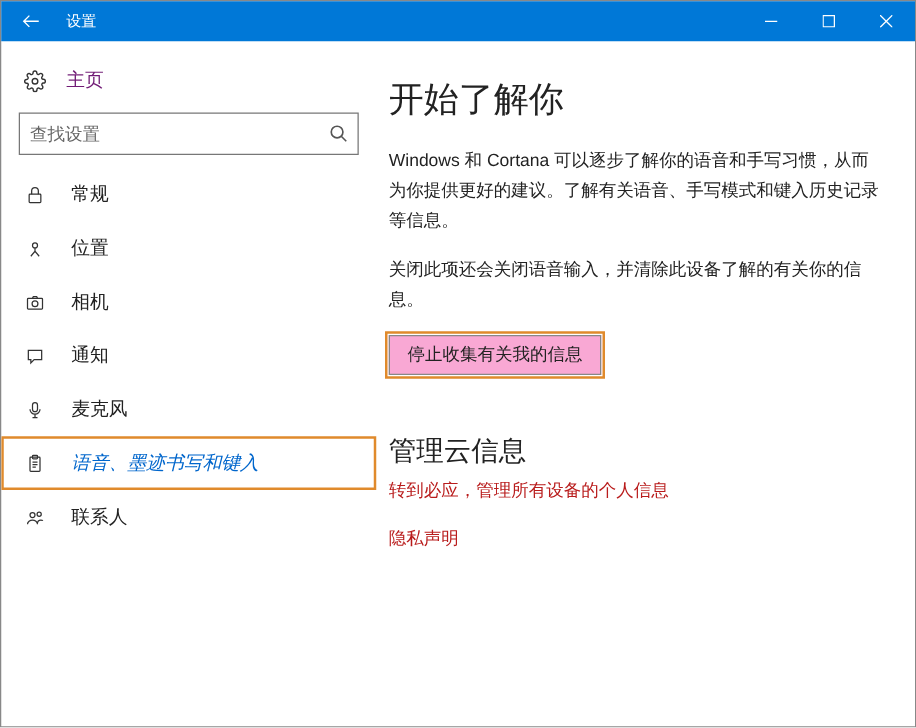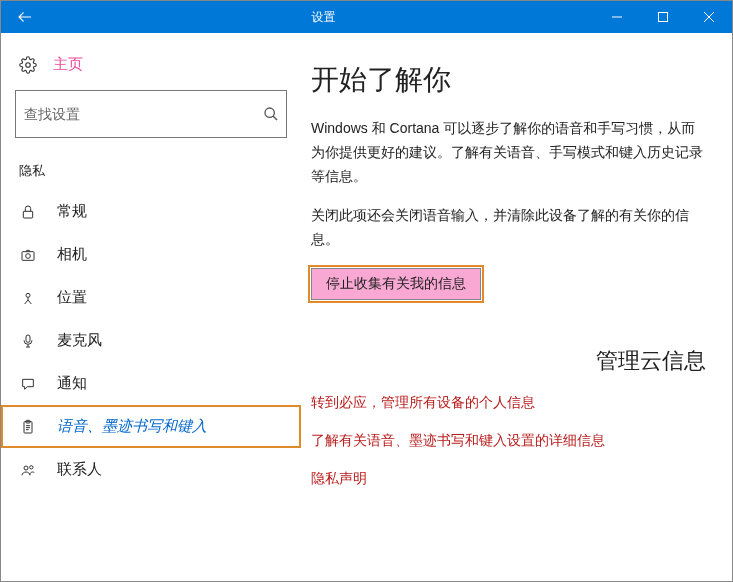--- a/index.html
+++ b/index.html
@@ -1,50 +1,50 @@
 <!DOCTYPE html>
 <html><head>
 <meta charset="utf-8">
 <style>
   * { box-sizing: border-box; margin: 0; padding: 0; }
   html, body { width: 733px; height: 582px; font-family: "Microsoft YaHei", "Segoe UI", sans-serif; overflow: hidden; background: #fff; }
   .window { width: 733px; height: 582px; border: 1px solid #888; display: flex; flex-direction: column; }
-  .titlebar { height: 32px; background: #0078d7; display: flex; align-items: center; color: #fff; text-align: center; }
+  .titlebar { height: 32px; background: #0078d7; display: flex; align-items: center; color: #fff; }
   .back-btn { width: 48px; height: 32px; display: flex; align-items: center; justify-content: center; cursor: pointer; }
   .title-text { font-size: 12px; margin-left: 4px; flex: 1; }
   .win-controls { display: flex; }
   .win-btn { width: 46px; height: 32px; display: flex; align-items: center; justify-content: center; cursor: pointer; }
   .body { flex: 1; display: flex; overflow: hidden; }
   .sidebar { width: 300px; padding: 12px 0 0 0; display: flex; flex-direction: column; }
   .home-row { display: flex; align-items: center; padding: 10px 18px; gap: 16px; cursor: pointer; }
   .home-row .icon { width: 18px; display:flex; align-items:center; justify-content:center; }
-  .home-label { font-size: 15px; color: #ec4899; }
+  .home-label { font-size: 15px; color: #701a75; }
   .search-wrap { margin: 6px 14px 10px 14px; position: relative; }
   .search-input {
-    width: 100%; height: 48px; border: 1.5px solid #777; padding: 0 36px 0 8px;
+    width: 100%; height: 34px; border: 1.5px solid #777; padding: 0 36px 0 8px;
     font-size: 14px; font-family: inherit; outline: none; background:#fff;
   }
   .search-input::placeholder { color: #666; }
   .search-icon { position: absolute; right: 8px; top: 50%; transform: translateY(-50%); color:#555; }
   .section-label { font-size: 13px; color: #222; padding: 14px 18px 10px 18px; }
   .nav { display: flex; flex-direction: column; }
   .nav-item { display: flex; align-items: center; padding: 12px 18px; gap: 20px; cursor: pointer; }
   .nav-item .icon { width: 18px; display:flex; align-items:center; justify-content:center; color:#333; }
   .nav-label { font-size: 15px; color: #222; }
   .nav-item.highlighted { outline: 2px solid #e08a2c; outline-offset: -2px; }
   .nav-item.highlighted .nav-label { color: #0066cc; font-style: italic; }
   .content { flex: 1; padding: 28px 26px 0 10px; overflow-y: auto; }
   .h1 { font-size: 28px; font-weight: 400; color: #222; margin-bottom: 18px; }
   .p { font-size: 14px; color: #222; line-height: 1.7; margin-bottom: 16px; }
   .stop-btn {
     display: inline-block; border: 1px solid #888; background: #f9a8d4;
     padding: 6px 14px; font-size: 14px; color: #222; cursor: pointer;
     outline: 2px solid #e08a2c; outline-offset: 1px; margin-bottom: 30px;
   }
-  .h2 { font-size: 22px; font-weight: 400; color: #222; margin: 16px 0 18px 0; text-align: right; }
+  .h2 { font-size: 22px; font-weight: 400; color: #222; margin: 16px 0 8px 0; }
   .link { display: block; font-size: 14px; color: #b91c1c; margin-bottom: 20px; cursor: pointer; }
   svg { display:block; }
 </style>
 </head>
 <body>
 
 <div class="window">
 
   <div class="titlebar">
     <div class="back-btn">
@@ -89,72 +89,71 @@
       <div class="search-wrap">
         <input class="search-input" placeholder="查找设置" style="">
         <span class="search-icon">
           <svg width="16" height="16" viewBox="0 0 24 24" fill="none" stroke="#555" stroke-width="2">
               <circle cx="10" cy="10" r="7"></circle>
               <line x1="21" y1="21" x2="15" y2="15"></line>
             </svg>
         </span>
       </div>
 
-      <div class="section-label">隐私</div>
 
       <div class="nav">
 
         <div class="nav-item">
           <span class="icon">
             <svg width="16" height="16" viewBox="0 0 24 24" fill="none" stroke="#333" stroke-width="1.5">
                 <rect x="5" y="11" width="14" height="10" rx="1"></rect>
                 <path d="M8 11V7a4 4 0 0 1 8 0v4"></path>
               </svg>
           </span>
           <span class="nav-label">常规</span>
         </div>
 
         <div class="nav-item">
           <span class="icon">
             <svg width="16" height="16" viewBox="0 0 24 24" fill="none" stroke="#333" stroke-width="1.5">
+                <circle cx="12" cy="8" r="3"></circle>
+                <path d="M7 21l5-6 5 6M12 11v4"></path>
+              </svg>
+          </span>
+          <span class="nav-label">位置</span>
+        </div>
+
+        <div class="nav-item">
+          <span class="icon">
+            <svg width="16" height="16" viewBox="0 0 24 24" fill="none" stroke="#333" stroke-width="1.5">
                 <rect x="3" y="7" width="18" height="13" rx="1"></rect>
                 <circle cx="12" cy="13.5" r="3.5"></circle>
                 <path d="M9 7l1-2h4l1 2"></path>
               </svg>
           </span>
           <span class="nav-label">相机</span>
         </div>
 
         <div class="nav-item">
           <span class="icon">
             <svg width="16" height="16" viewBox="0 0 24 24" fill="none" stroke="#333" stroke-width="1.5">
-                <circle cx="12" cy="8" r="3"></circle>
-                <path d="M7 21l5-6 5 6M12 11v4"></path>
+                <path d="M4 5h16v11H11l-4 4v-4H4z"></path>
               </svg>
           </span>
-          <span class="nav-label">位置</span>
+          <span class="nav-label">通知</span>
         </div>
 
         <div class="nav-item">
           <span class="icon">
             <svg width="16" height="16" viewBox="0 0 24 24" fill="none" stroke="#333" stroke-width="1.5">
                 <rect x="9" y="3" width="6" height="11" rx="3"></rect>
                 <path d="M6 11a6 6 0 0 0 12 0M12 17v4M9 21h6"></path>
               </svg>
           </span>
           <span class="nav-label">麦克风</span>
-        </div>
-
-        <div class="nav-item">
-          <span class="icon">
-            <svg width="16" height="16" viewBox="0 0 24 24" fill="none" stroke="#333" stroke-width="1.5">
-                <path d="M4 5h16v11H11l-4 4v-4H4z"></path>
-              </svg>
-          </span>
-          <span class="nav-label">通知</span>
         </div>
 
         <div class="nav-item highlighted">
           <span class="icon">
             <svg width="16" height="16" viewBox="0 0 24 24" fill="none" stroke="#333" stroke-width="1.5">
                 <rect x="6" y="4" width="12" height="17" rx="1"></rect>
                 <rect x="9" y="2" width="6" height="4" rx="1"></rect>
                 <line x1="9" y1="10" x2="15" y2="10"></line>
                 <line x1="9" y1="13" x2="15" y2="13"></line>
                 <line x1="9" y1="16" x2="13" y2="16"></line>
@@ -179,18 +178,17 @@
       </div>
     </div>
 
     <div class="content">
       <div class="h1">开始了解你</div>
       <div class="p">Windows 和 Cortana 可以逐步了解你的语音和手写习惯，从而为你提供更好的建议。了解有关语音、手写模式和键入历史记录等信息。</div>
       <div class="p">关闭此项还会关闭语音输入，并清除此设备了解的有关你的信息。</div>
       <div class="stop-btn">停止收集有关我的信息</div>
       <div class="h2">管理云信息</div>
       <a class="link">转到必应，管理所有设备的个人信息</a>
-      <a class="link">了解有关语音、墨迹书写和键入设置的详细信息</a>
       <a class="link">隐私声明</a>
     </div>
 
   </div>
 </div>
 
 </body></html>

